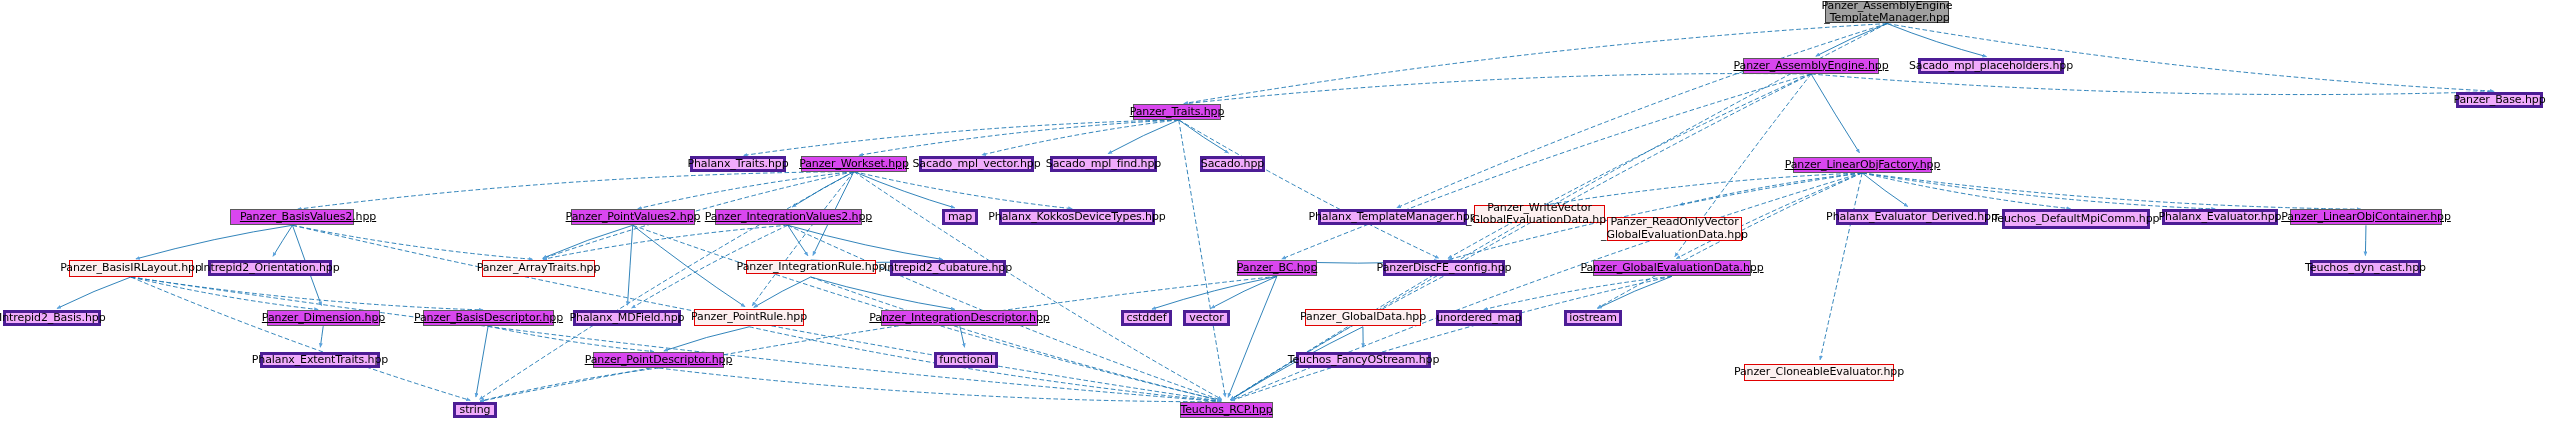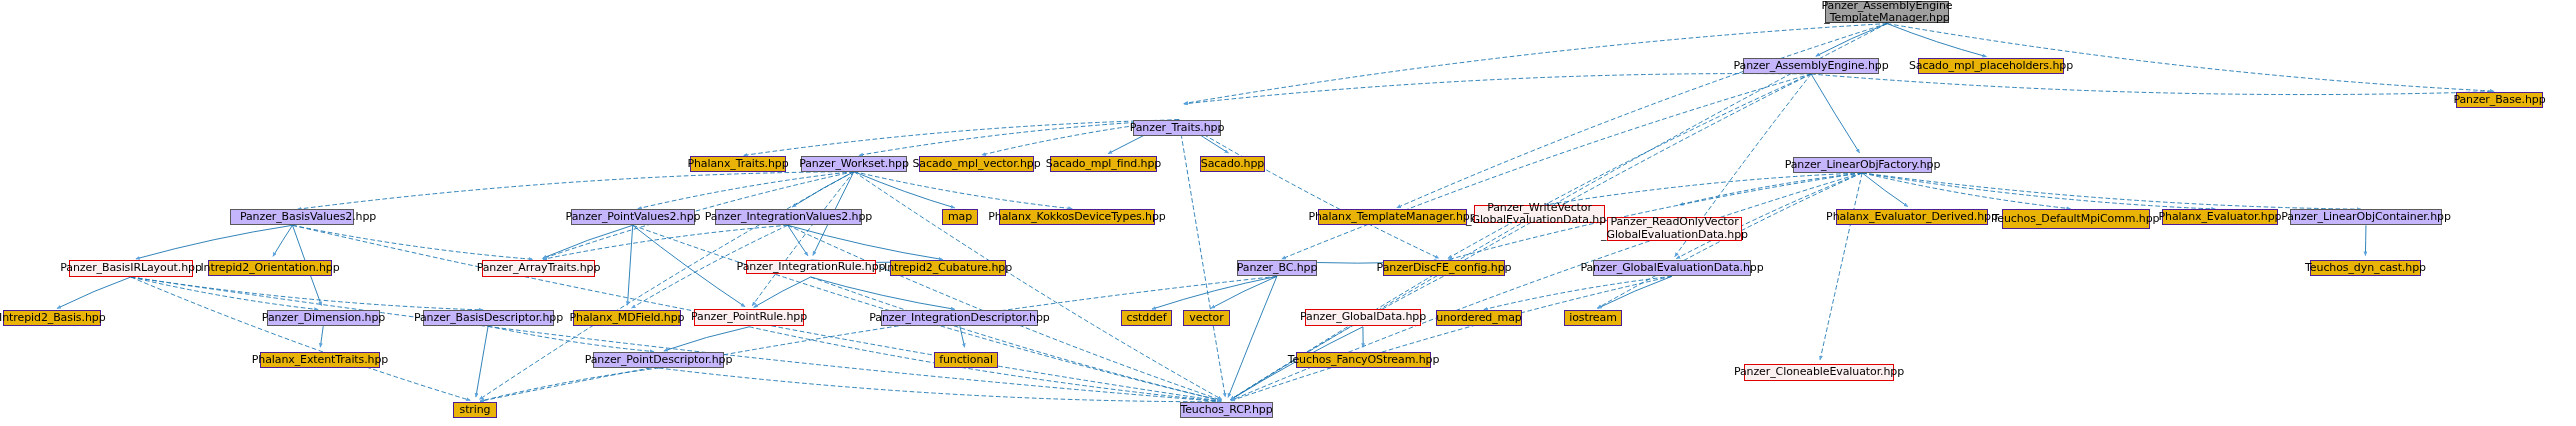--- a/index.html
+++ b/index.html
@@ -32,28 +32,29 @@
     text-align: center;
     font-size: 11px;
     line-height: 1.12;
     color: #000000;
     white-space: pre-line;
     padding: 0.7px 3.9px;
     letter-spacing: -0.1px;
   }
   
   .node.grey {
-    background: #eab308;
-    border: 1px solid #4c1d95;
+    background: #f0abfc;
+    border: 3px solid #4c1d95;
     text-align: right;
   }
   
   .node.white {
-    background: #c4b5fd;
+    background: #d946ef;
     border: 1px solid #5a5a5a;
+    text-decoration: underline;
   }
   
   .node.red {
     background: #fdf0f0;
     border: 1.3px solid #e00000;
   }
   
   .node.root {
     background: #a0a0a0;
     border: 1px solid #3a3a3a;
@@ -153,21 +154,21 @@
       <path d="M1007,562 Q870.4332208078085,578.8421441921494 733.8664416156171,612.5442883842986" fill="none" stroke="#1f78b4" stroke-width="1.4" stroke-dasharray="7,4" marker-end="url(#arrowhead)"></path>
       <path d="M1007,562 Q1436.507175112614,613.770522613444 1866.014350225228,613.521045226888" fill="none" stroke="#1f78b4" stroke-width="1.4" stroke-dasharray="7,4" marker-end="url(#arrowhead)"></path>
       <path d="M2206,422 Q2043.4626568391209,506.0374996593036 1880.9253136782418,609.9949993186071" fill="none" stroke="#1f78b4" stroke-width="1.4" stroke-dasharray="7,4" marker-end="url(#arrowhead)"></path>
     </svg>
   <div id="node-layer">
       <div class="node root" style="left: 1825px; top: 1.3px; width: 124px; height: 22px;">Panzer_AssemblyEngine
 _TemplateManager.hpp</div>
       <div class="node white" style="left: 1743px; top: 58px; width: 136px; height: 15.7px;">Panzer_AssemblyEngine.hpp</div>
       <div class="node grey" style="left: 1918px; top: 58px; width: 146px; height: 15.7px;">Sacado_mpl_placeholders.hpp</div>
       <div class="node grey" style="left: 2456px; top: 92px; width: 87px; height: 15.7px;">Panzer_Base.hpp</div>
-      <div class="node white" style="left: 1133px; top: 120px; width: 88px; height: 15.7px;">Panzer_Traits.hpp</div>
+      <div class="node white" style="left: 1133px; top: 104px; width: 88px; height: 15.7px;">Panzer_Traits.hpp</div>
       <div class="node white" style="left: 1793px; top: 157px; width: 139px; height: 15.7px;">Panzer_LinearObjFactory.hpp</div>
       <div class="node grey" style="left: 690px; top: 156px; width: 96px; height: 15.7px;">Phalanx_Traits.hpp</div>
       <div class="node white" style="left: 801px; top: 156px; width: 106px; height: 15.7px;">Panzer_Workset.hpp</div>
       <div class="node grey" style="left: 919px; top: 156px; width: 115px; height: 15.7px;">Sacado_mpl_vector.hpp</div>
       <div class="node grey" style="left: 1050px; top: 156px; width: 107px; height: 15.7px;">Sacado_mpl_find.hpp</div>
       <div class="node grey" style="left: 1200px; top: 156px; width: 65px; height: 15.7px;">Sacado.hpp</div>
       <div class="node white" style="left: 230px; top: 209px; width: 124px; height: 15.7px; padding-left: 36px;">Panzer_BasisValues2.hpp</div>
       <div class="node white" style="left: 571px; top: 209px; width: 124px; height: 15.7px;">Panzer_PointValues2.hpp</div>
       <div class="node white" style="left: 715px; top: 209px; width: 147px; height: 15.7px;">Panzer_IntegrationValues2.hpp</div>
       <div class="node grey" style="left: 942px; top: 209px; width: 36px; height: 15.7px;">map</div>

